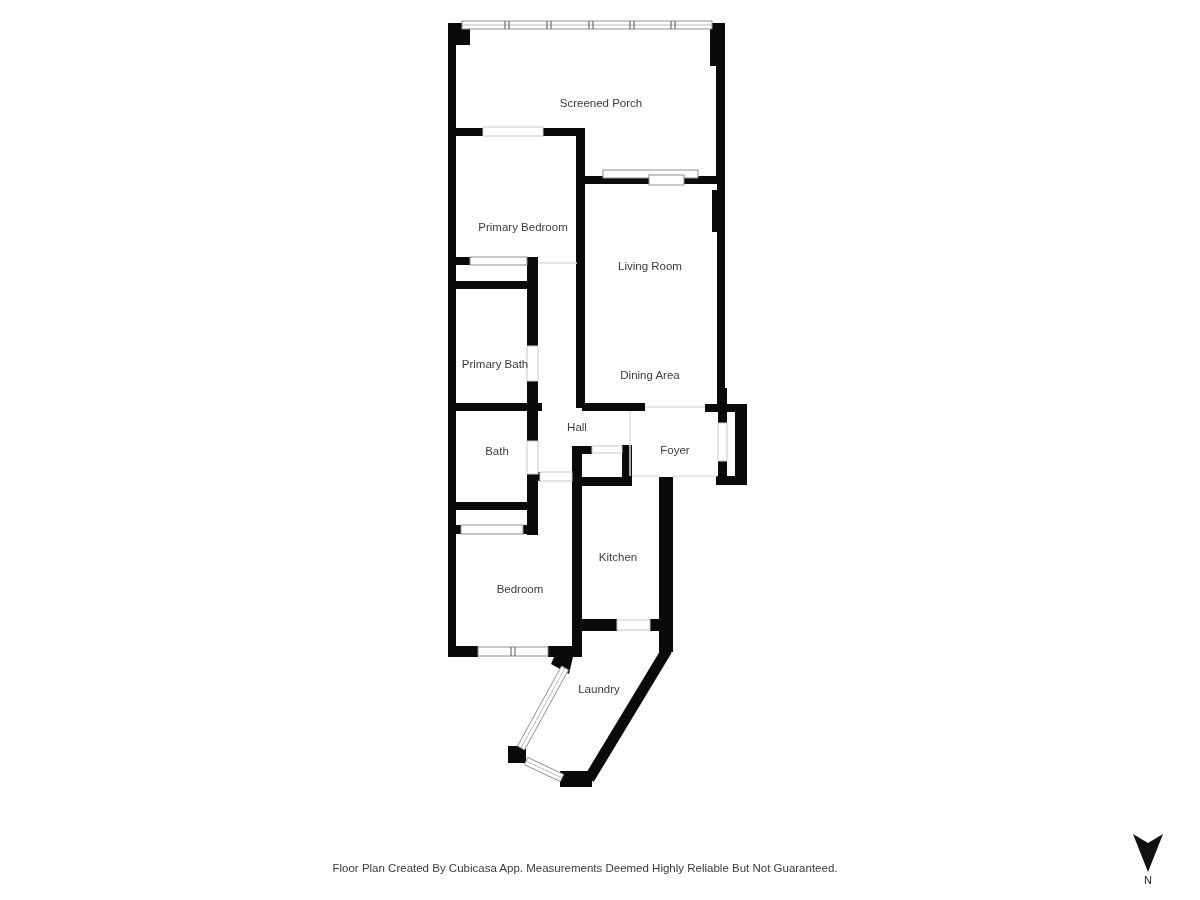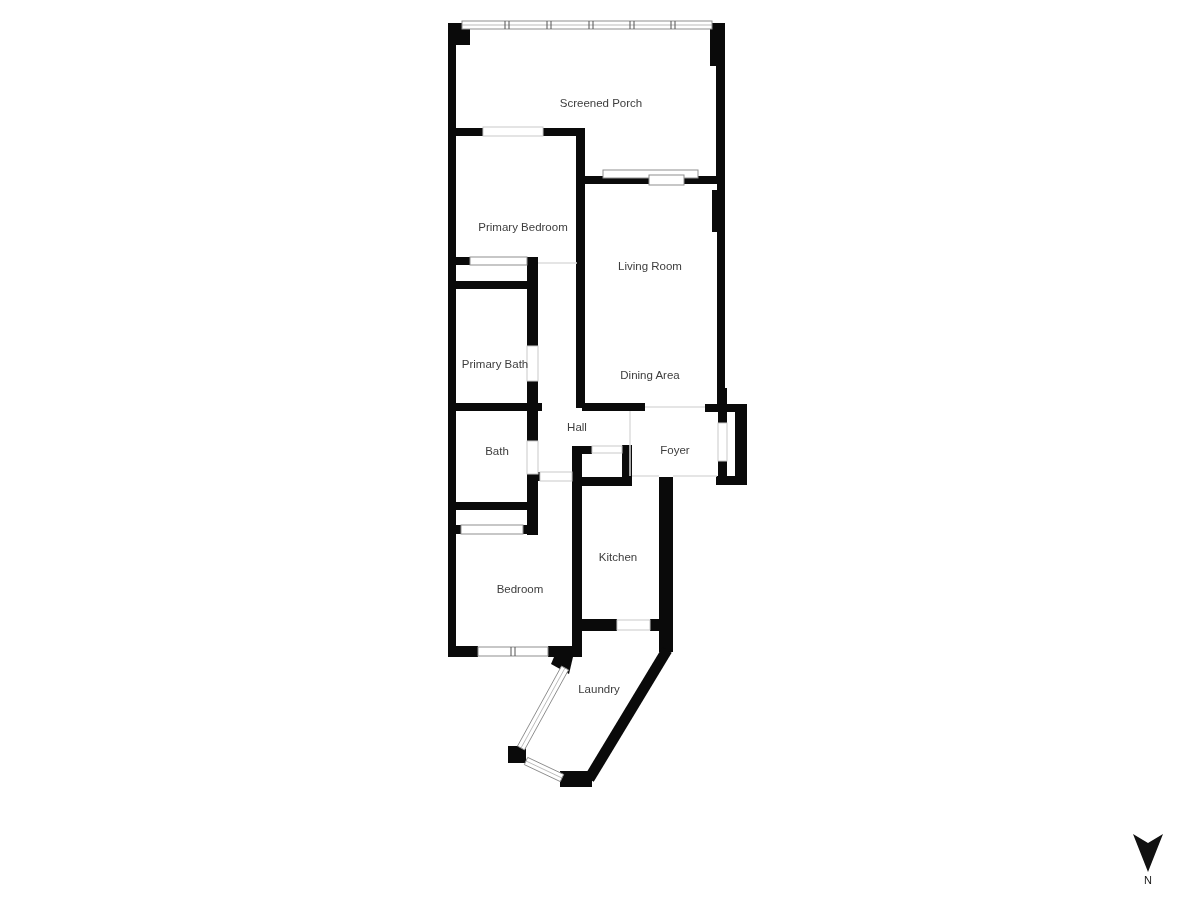--- a/index.html
+++ b/index.html
@@ -153,13 +153,14 @@
     <text class="room-label" x="520" y="593">Bedroom</text>
     <text class="room-label" x="599" y="693">Laundry</text>
   </g>
 
   <g>
     <path d="M 1133 834 L 1148 872 L 1163 834 L 1148 843 Z" fill="#111111"></path>
     <text class="north-label" x="1148" y="884">N</text>
   </g>
 </svg>
 
+<div class="footer">Floor Plan Created By Cubicasa App. Measurements Deemed Highly Reliable But Not Guaranteed.</div>
 </div>
 
 </body></html>

